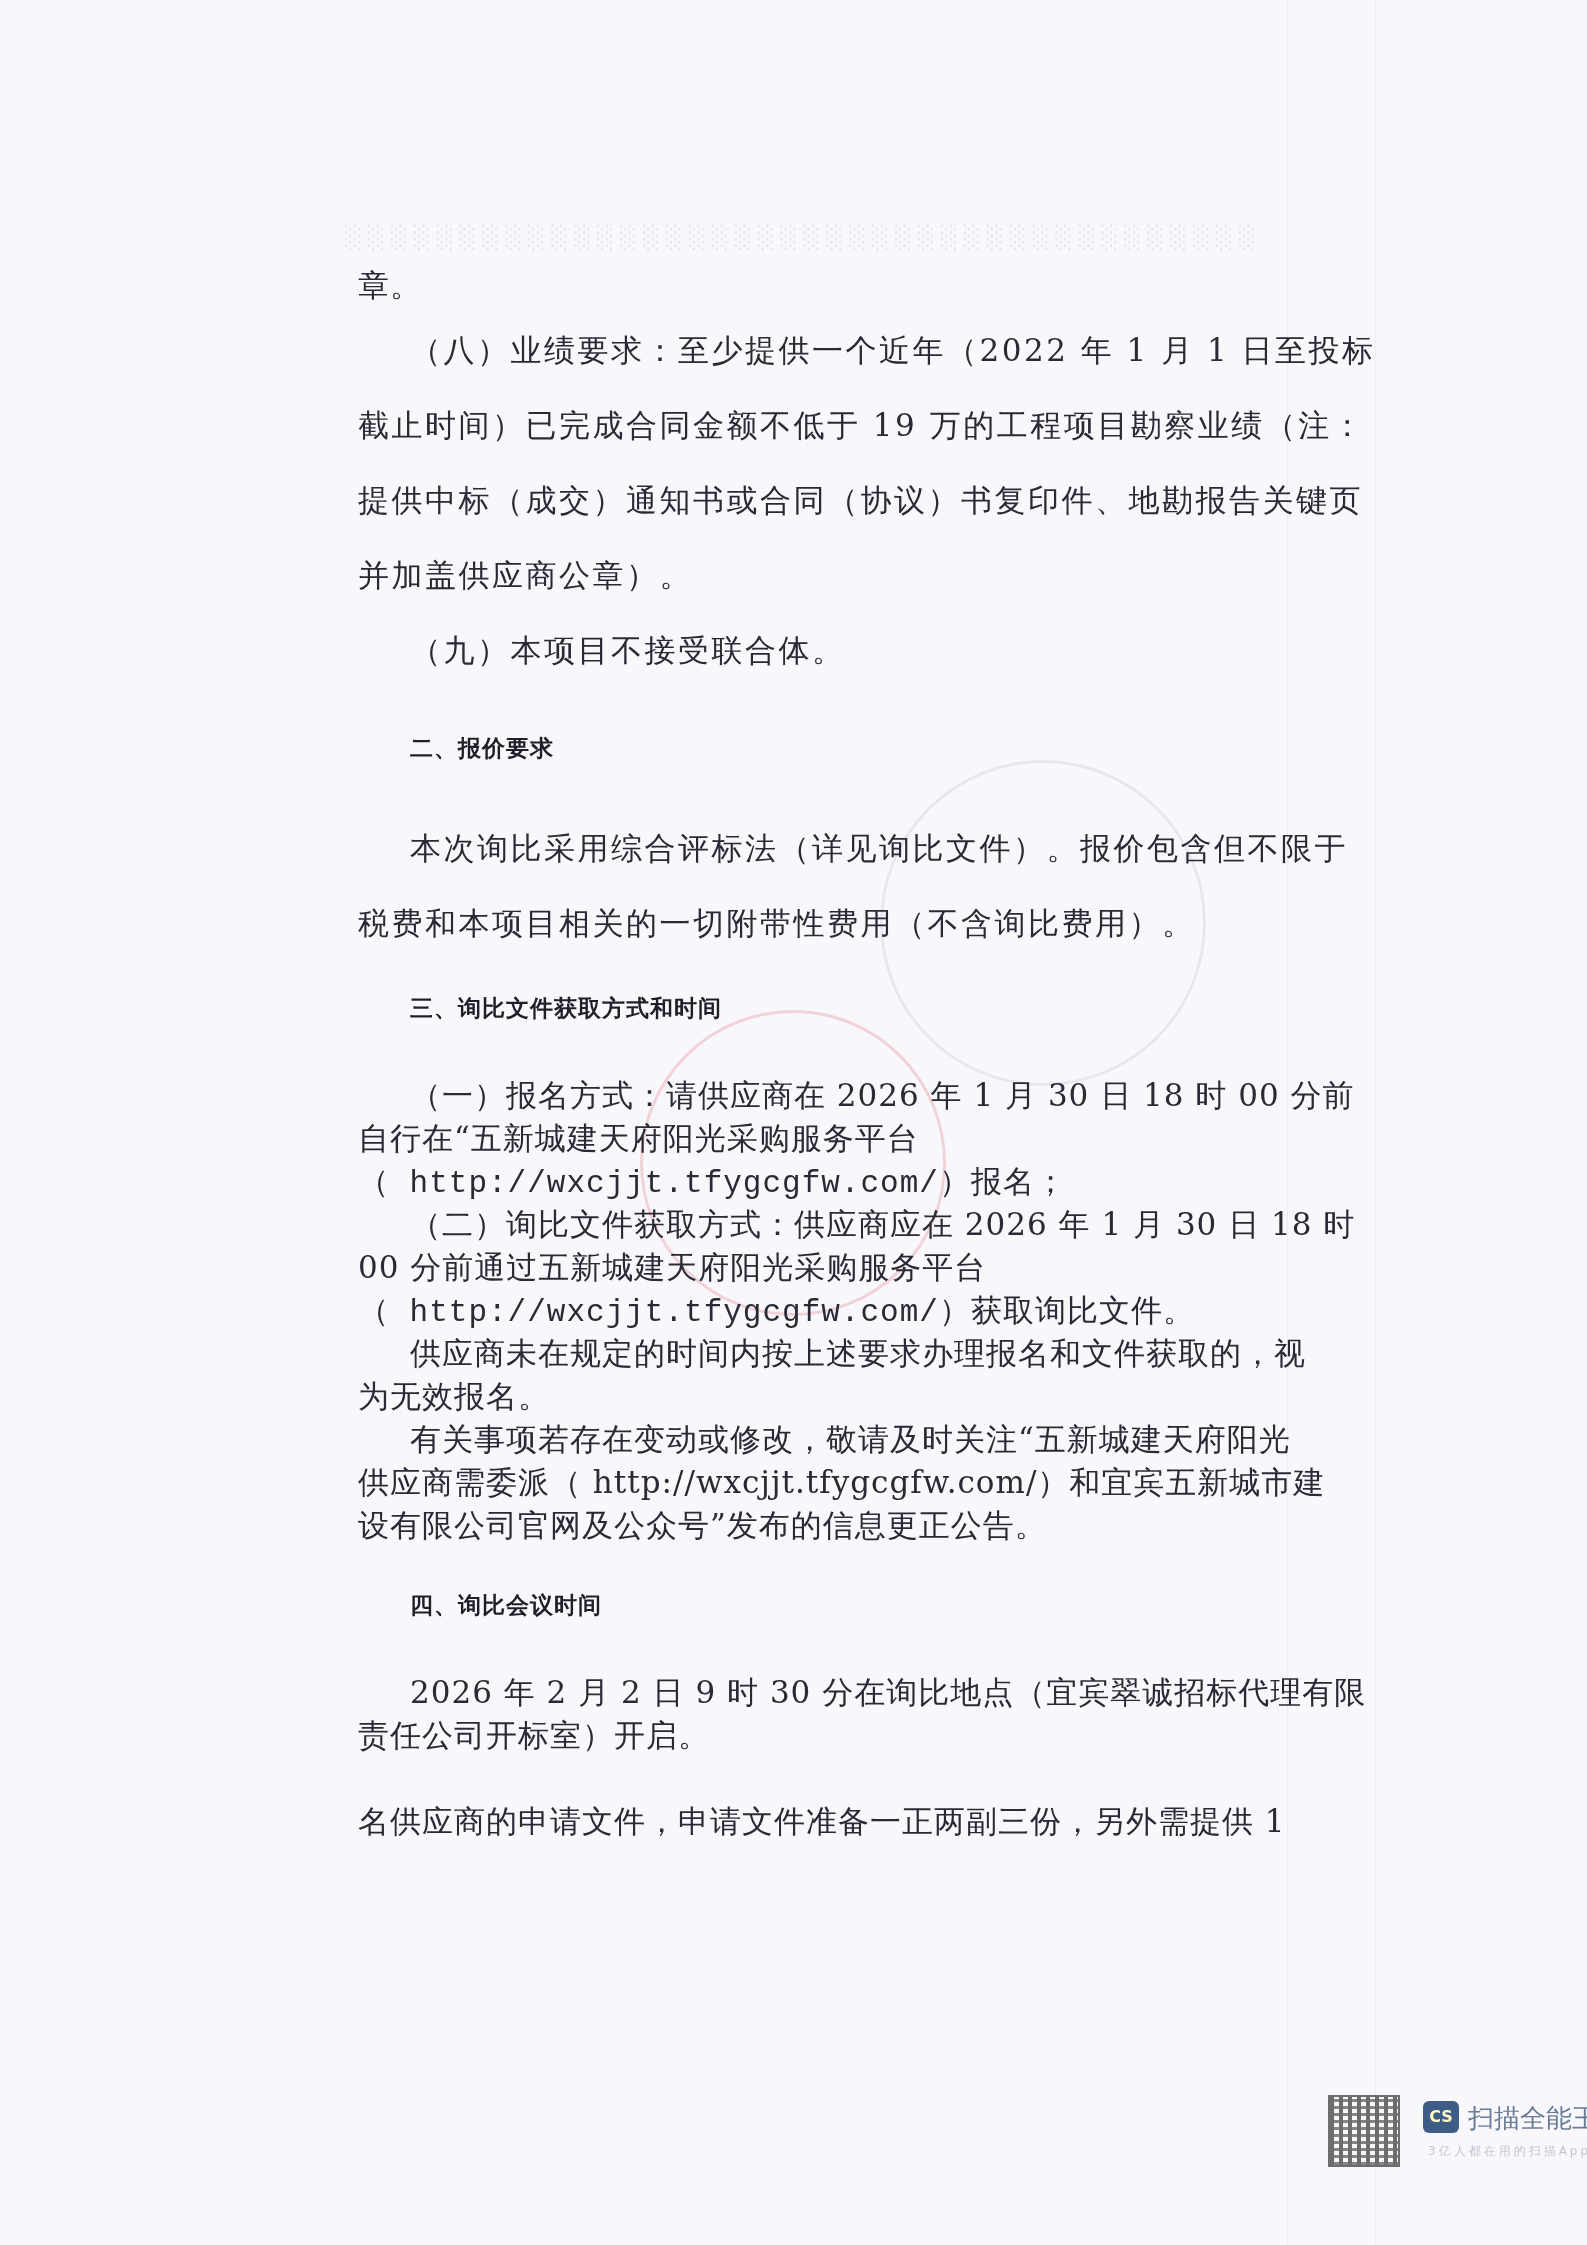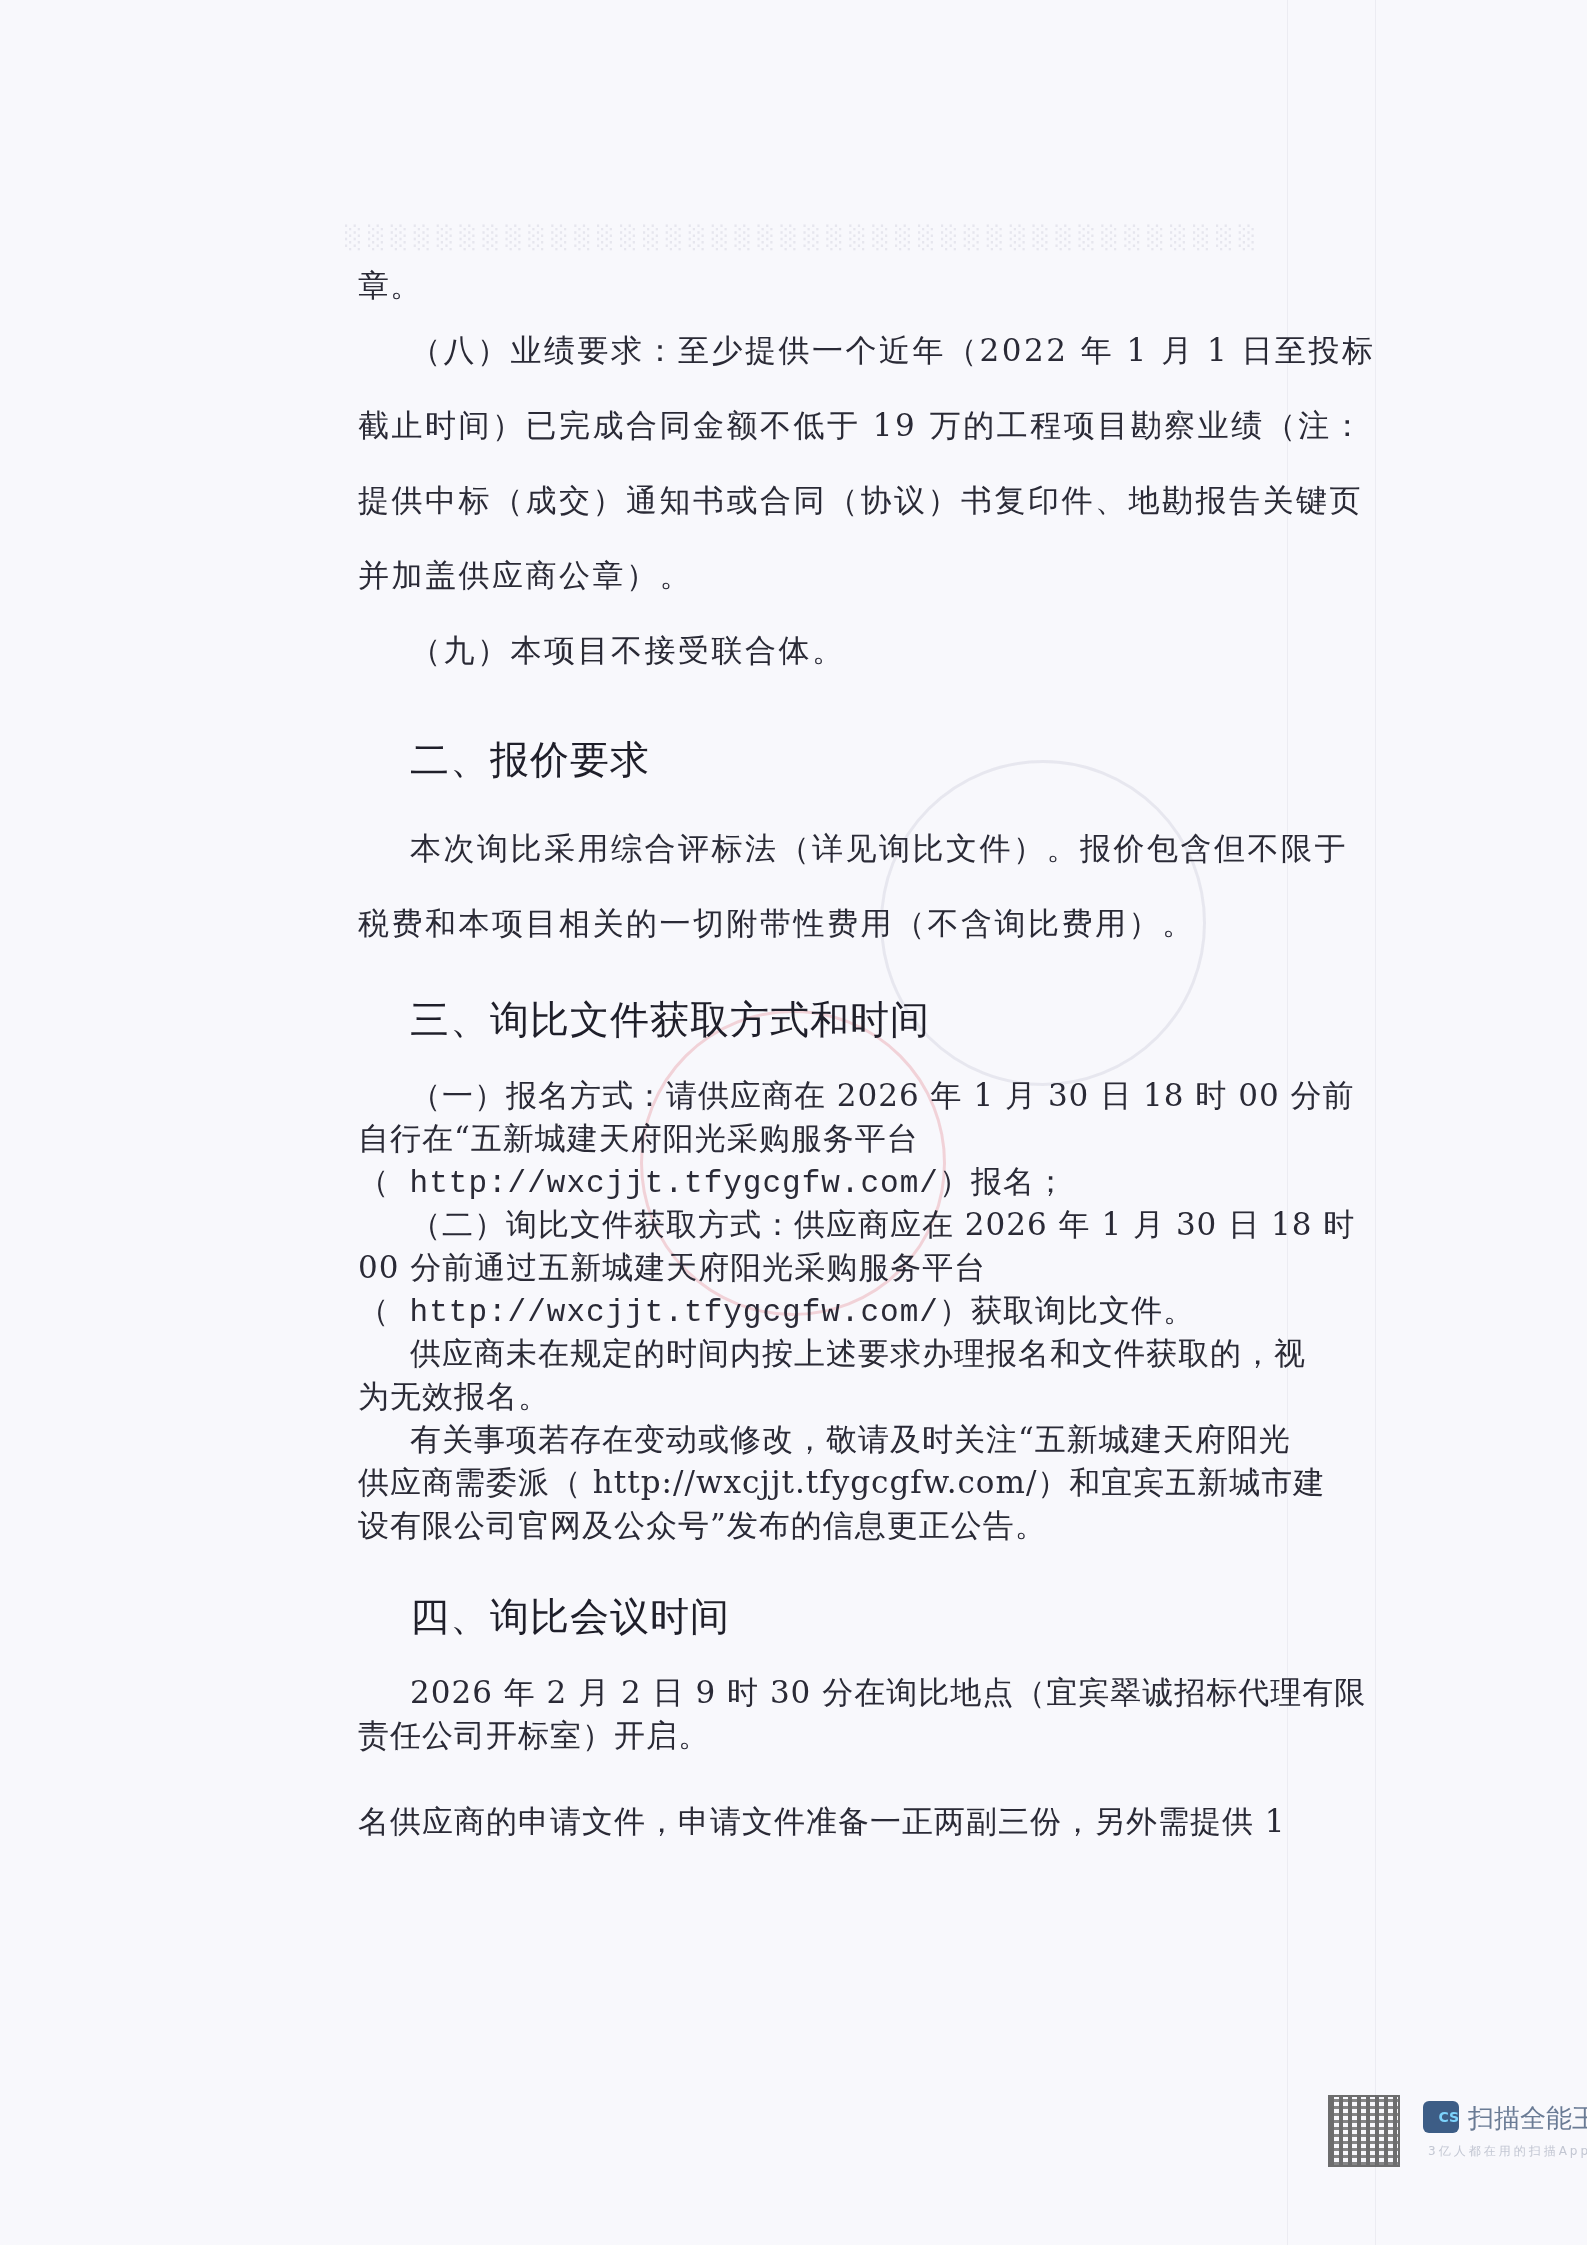--- a/index.html
+++ b/index.html
@@ -15,37 +15,37 @@
   .seal {
     position:absolute; left:640px; top:1010px; width:300px; height:300px;
     border-radius:50%; border:3px solid rgba(230,140,150,0.35);
   }
   .seal2 {
     position:absolute; left:880px; top:760px; width:320px; height:320px;
     border-radius:50%; border:3px solid rgba(220,220,230,0.6);
   }
   .line { position:absolute; left:358px; font-size:31px; white-space:nowrap; letter-spacing:1px; }
   .sp  { letter-spacing:2.5px; }
-  .heading { font-family:"DejaVu Sans", "Liberation Sans", sans-serif; font-weight:normal; font-size:39px; color:#1f1f2a; }
+  .heading { font-family:"DejaVu Sans", "Liberation Sans", sans-serif; font-weight:bold; font-size:23px; color:#1f1f2a; }
   .ind { left:410px; }
   .mono { font-family:"Liberation Mono", "DejaVu Sans Mono", monospace;text-align:center; }
   .badge {
     position:absolute; left:1328px; top:2095px; width:300px; height:90px;
   }
   .qr {
     position:absolute; left:0; top:0; width:68px; height:68px;
     background:
       repeating-linear-gradient(90deg,#333 0 4px,transparent 4px 9px),
       repeating-linear-gradient(0deg,#555 0 3px,transparent 3px 7px);
     opacity:.7; border:2px solid #333;
   }
   .cs-icon {
     position:absolute; left:95px; top:6px; width:36px; height:32px; border-radius:6px;
-    background:#3d5d86; color:#7dd3fc; font-family:"DejaVu Sans", sans-serif; font-weight:bold;
-    font-size:14px; text-align:right; line-height:32px;
+    background:#3d5d86; color:#fef9c3; font-family:"DejaVu Sans", sans-serif; font-weight:bold;
+    font-size:16px; text-align:center; line-height:32px;
   }
   .cs-name { position:absolute; left:140px; top:6px; font-family:"DejaVu Sans", sans-serif; font-size:26px; color:#6a7b95; }
   .cs-sub { position:absolute; left:100px; top:48px; font-family:"DejaVu Sans", sans-serif; font-size:12px; color:#c2c6d2; letter-spacing:3px; }
 </style>
 </head>
 <body>
 
 <div class="page">
   <div class="vline" style="left:1287px"></div>
   <div class="vline" style="left:1375px"></div>

